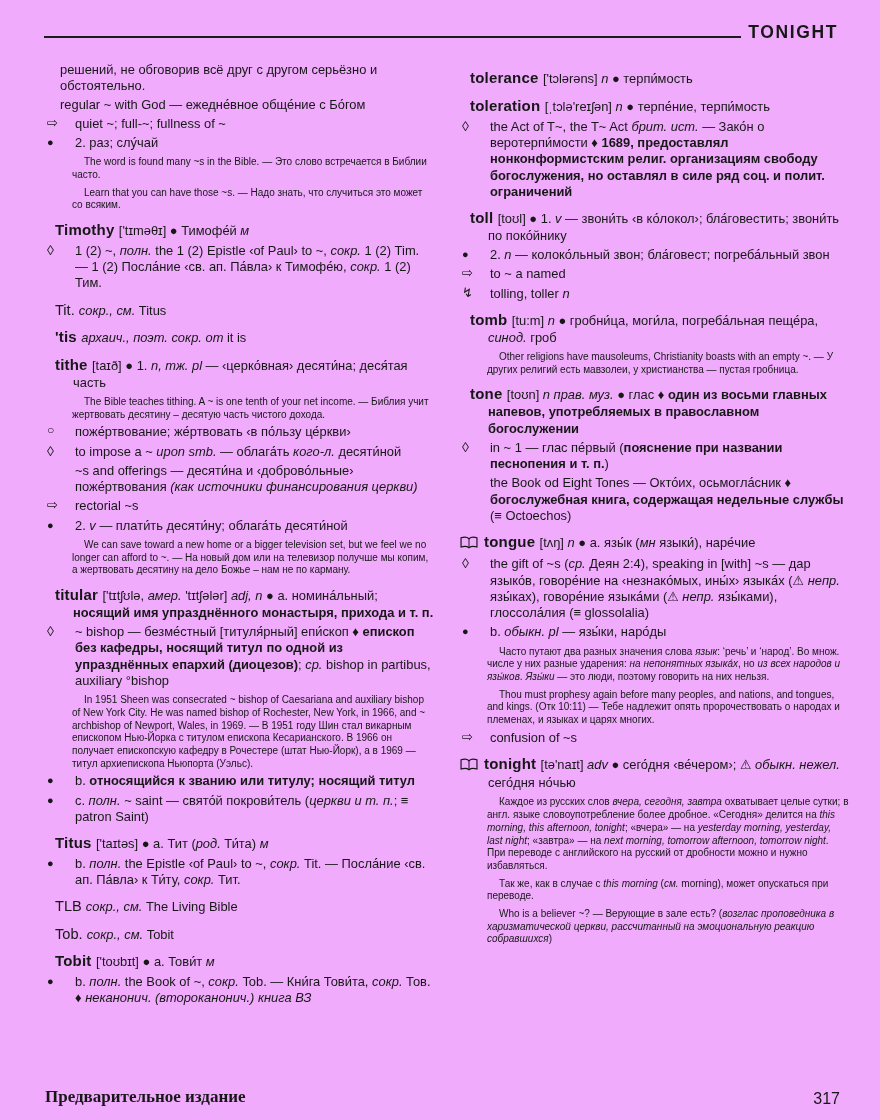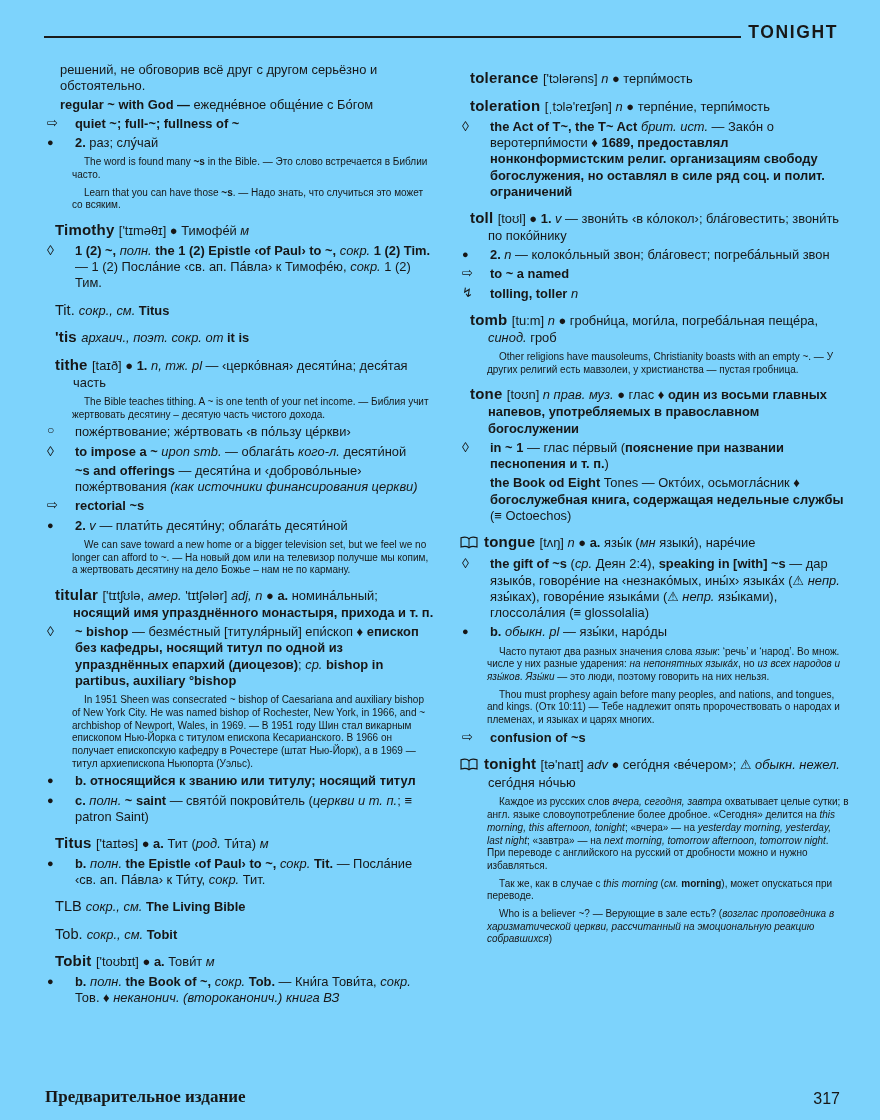--- a/index.html
+++ b/index.html
@@ -1,18 +1,18 @@
 <!DOCTYPE html>
 <html lang="ru"><head>
 <meta charset="utf-8">
 <style>
   html,body { margin:0; padding:0; background:#ffffff; }
   .page {
     position:relative; width:880px; height:1120px; overflow:hidden;
-    background:#7dd3fc; color:#171717;
+    background:#f0abfc; color:#171717;
     font-family:"Liberation Sans","DejaVu Sans",sans-serif;
   }
   
   .hdr { position:absolute; top:24px; left:44px; right:42px; display:flex; align-items:flex-end; }
   .hdr-line { flex:1; height:0; border-bottom:2.4px solid #1b1b1b; margin-bottom:4px; }
   .hdr-word { font-weight:bold; font-size:17.5px; letter-spacing:1.6px; padding-left:7px; line-height:1; }
   
   .cols { position:absolute; top:60px; left:45px; display:flex; gap:26px; }
   .col { width:389px; }
   
@@ -25,21 +25,21 @@
   .mk { position:absolute; left:2px; top:-1px; width:22px; text-indent:0; text-align:left; }
   .mk-a { font-size:13px; }            
   .mk-s { font-size:11px; top:1px; }   
   .mk-p { font-size:14px; }            
   .mk-o { font-size:12px; }            
   .mk-d { font-size:13px; }            
   .bookmk { display:inline-block; margin-right:6px; vertical-align:-2px; text-indent:0; }
   
   .run-h { font-weight:bold; font-size:15px; letter-spacing:.2px;text-align:right; }
   .run-n { font-size:14.6px; }
-  .run-b { font-weight:bold; }
+  .run-b { font-weight:normal; }
   .run-i { font-style:italic; }
   .run-bi { font-weight:bold; }
   .run-r { }
   
   .ftr { position:absolute; left:45px; right:40px; bottom:13px; display:flex; justify-content:space-between; align-items:flex-end; }
   .ftr-note { font-size:17px; font-weight:bold; font-family:"Liberation Serif","DejaVu Serif",serif; }
   .ftr-page { font-size:16px; line-height:1; }
 </style>
 </head>
 <body>

